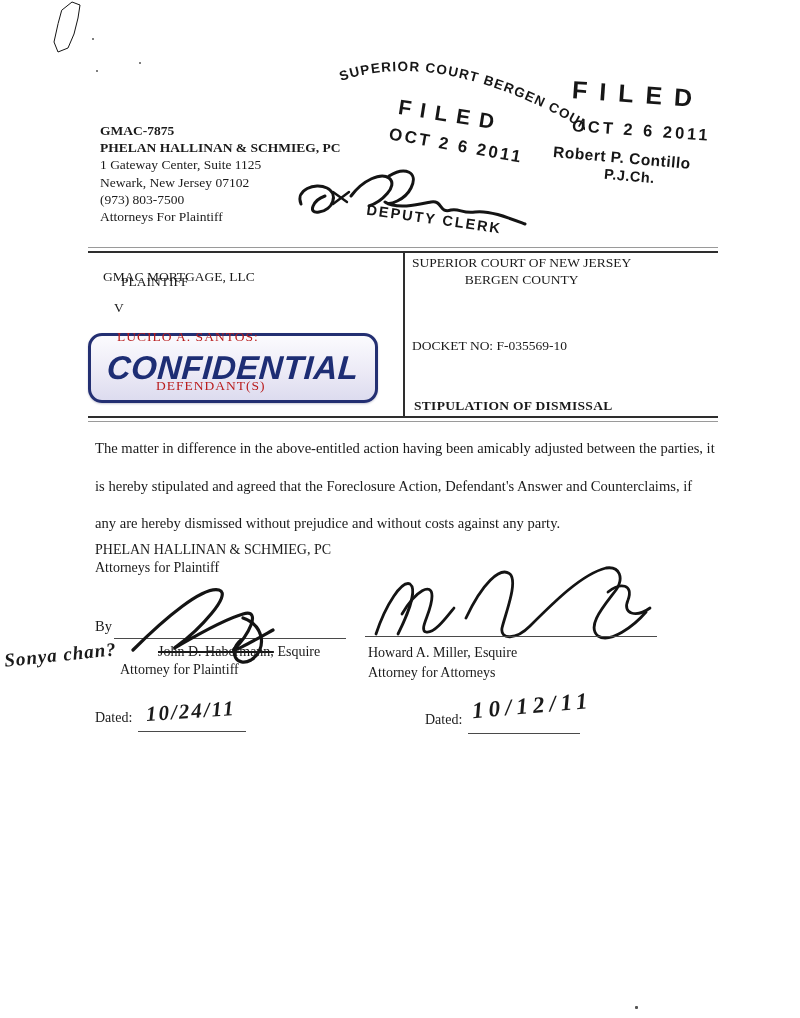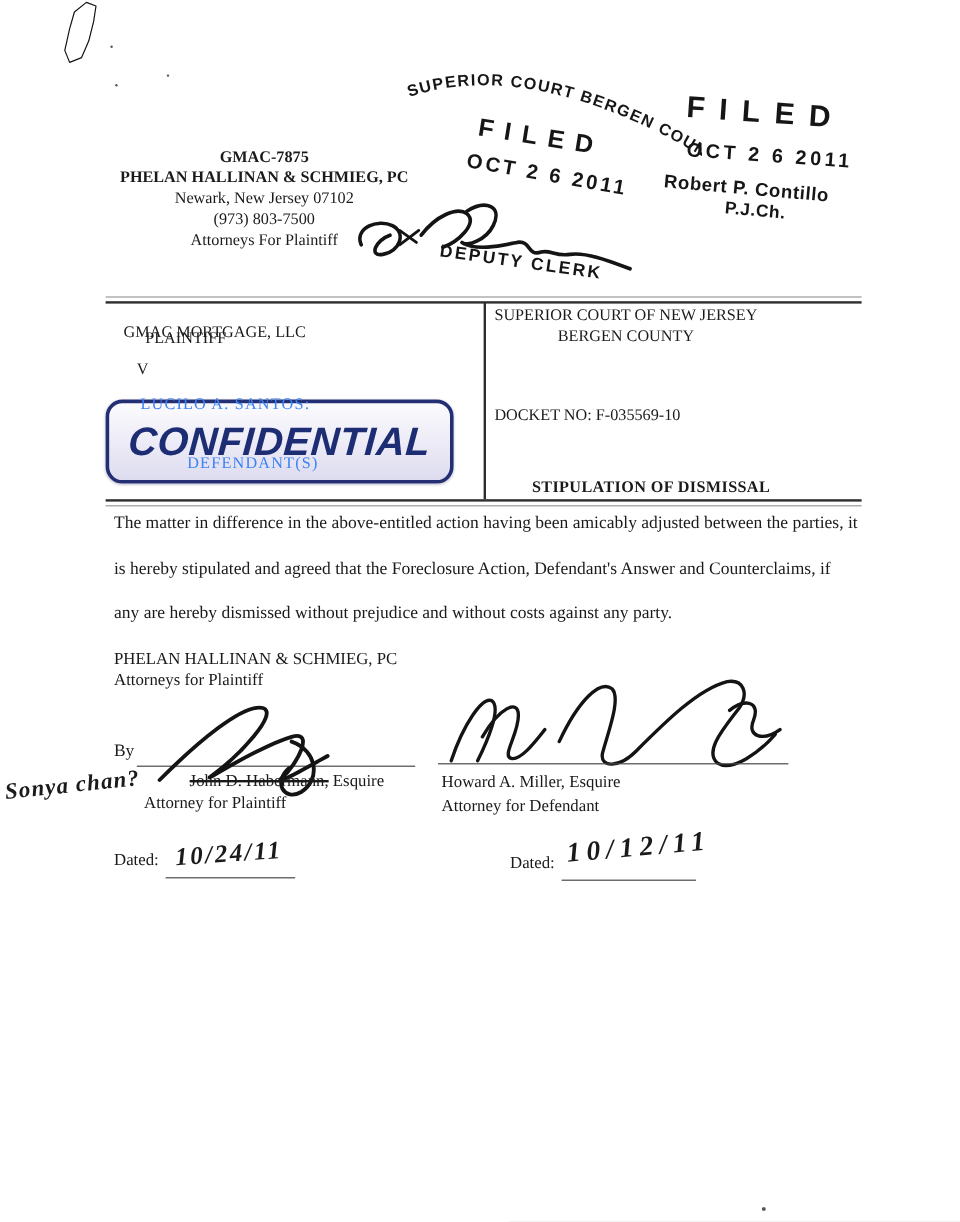--- a/index.html
+++ b/index.html
@@ -9,35 +9,35 @@
     font-family:"Liberation Serif",serif;color:#1a1a1a;
   }
   .abs{position:absolute;}
   .stamp{color:#161616;font-family:"Liberation Sans",sans-serif;white-space:nowrap;}
   .serifline{font-size:13.5px;line-height:17.2px;white-space:nowrap;}
   .bold{font-weight:bold;}
   
   .rule-top{left:88px;top:247px;width:630px;height:3px;border-top:1px solid #9a9a9a;border-bottom:2px solid #2e2e2e;}
   .rule-bottom{left:88px;top:416px;width:630px;height:3px;border-top:2px solid #2e2e2e;border-bottom:1px solid #9a9a9a;}
   .vdivider{left:403px;top:252px;height:164px;width:0;border-left:2px solid #2e2e2e;}
-  .faded{color:#3b82f6;letter-spacing:1px;}
+  .faded{color:#b91c1c;letter-spacing:1px;}
   
   .conf{
     left:88px;top:333px;width:284px;height:64px;
     border:3px solid #232f72;border-radius:14px;
     background:linear-gradient(180deg,#fbfbfe 0%,#eceaf6 55%,#dddcef 100%);
     display:flex;align-items:center;justify-content:center;
     box-shadow:0 1px 2px rgba(40,40,90,.25);
   }
   .conf span{
     font-family:"Liberation Sans",sans-serif;font-weight:bold;font-style:italic;
     font-size:33px;color:#1d2d74;letter-spacing:.5px;transform:skewX(-4deg);
   }
   .body-par{
-    left:95px;top:418px;width:620px;font-size:14.6px;line-height:37.6px;
+    left:95px;top:430px;width:620px;font-size:14.6px;line-height:37.6px;
   }
   .hand{
     font-family:"Liberation Serif",serif;font-style:italic;font-weight:bold;
     white-space:nowrap;color:#1a1a1a;
   }
   .sigline{height:0;border-top:1.5px solid #4a4a4a;}
   svg.ink path, svg.ink line{stroke:#141414;fill:none;stroke-linecap:round;stroke-linejoin:round;}
   .dot{background:#555;border-radius:1px;}
 </style>
 </head>
@@ -45,23 +45,24 @@
 
 <div class="page">
 
   <svg class="abs ink" style="left:40px;top:0px" width="70" height="62" viewBox="0 0 70 62">
     <path d="M22,10 L32,2 L40,5 L38,18 L34,34 L28,48 L18,52 L14,42 L18,24 Z" fill="#111" stroke="none"></path>
   </svg>
   <div class="abs dot" style="left:92px;top:38px;width:2px;height:2px;"></div>
   <div class="abs dot" style="left:139px;top:62px;width:2px;height:2px;"></div>
   <div class="abs dot" style="left:96px;top:70px;width:2px;height:2px;"></div>
 
-  <div class="abs" style="left:100px;top:122px;text-align:center;">
+  <div class="abs" style="left:100px;top:122px;">
     <div class="serifline bold">GMAC-7875</div>
     <div class="serifline bold">PHELAN HALLINAN &amp; SCHMIEG, PC</div>
+    <div class="serifline">1 Gateway Center, Suite 1125</div>
     <div class="serifline">Newark, New Jersey 07102</div>
     <div class="serifline">(973) 803-7500</div>
     <div class="serifline">Attorneys For Plaintiff</div>
   </div>
 
   <svg class="abs" style="left:335px;top:55px" width="250" height="90" viewBox="0 0 250 90">
     <defs>
         <path id="arcpath" d="M6,26 C80,0 170,28 248,74" fill="none"></path>
       </defs>
     <text font-family="Liberation Sans,sans-serif" font-size="13.5" font-weight="bold" fill="#161616" letter-spacing="1.2">
@@ -96,21 +97,21 @@
     <span>CONFIDENTIAL</span>
   </div>
   <div class="abs serifline faded" style="left:117px;top:328px;z-index:2;">LUCILO A. SANTOS:</div>
   <div class="abs serifline faded" style="left:140px;top:377px;z-index:2;margin-left:16px;">DEFENDANT(S)</div>
 
   <div class="abs" style="left:412px;top:254px;text-align:center;">
     <div class="serifline">SUPERIOR COURT OF NEW JERSEY</div>
     <div class="serifline">BERGEN COUNTY</div>
   </div>
   <div class="abs serifline" style="left:412px;top:337px;">DOCKET NO: F-035569-10</div>
-  <div class="abs serifline bold" style="left:395px;top:397px;width:295px;text-align:center;letter-spacing:.3px;">STIPULATION OF DISMISSAL</div>
+  <div class="abs serifline bold" style="left:414px;top:397px;width:295px;letter-spacing:.3px;">STIPULATION OF DISMISSAL</div>
 
   <div class="abs body-par">The matter in difference in the above-entitled action having been amicably adjusted between the parties, it is hereby stipulated and agreed that the Foreclosure Action, Defendant's Answer and Counterclaims, if any are hereby dismissed without prejudice and without costs against any party.</div>
 
   <div class="abs serifline" style="left:95px;top:541px;font-size:14px;">PHELAN HALLINAN &amp; SCHMIEG, PC</div>
   <div class="abs serifline" style="left:95px;top:559px;font-size:14px;">Attorneys for Plaintiff</div>
 
   <div class="abs serifline" style="left:95px;top:618px;font-size:14.5px;">By</div>
   <div class="abs sigline" style="left:114px;top:638px;width:232px;"></div>
 
   <svg class="abs ink" style="left:115px;top:578px" width="250" height="95" viewBox="0 0 250 95">
@@ -126,21 +127,21 @@
   <div class="abs hand" style="left:4px;top:644px;font-size:19px;transform:rotate(-6deg);letter-spacing:1px;">Sonya chan?</div>
 
   <svg class="abs ink" style="left:358px;top:556px" width="305" height="100" viewBox="0 0 305 100">
     <path d="M18,78 C28,48 44,24 52,28 C60,34 48,62 40,78" stroke-width="2.8"></path>
     <path d="M44,58 C58,34 74,26 74,40 C74,56 60,74 68,76 C76,78 88,62 96,52" stroke-width="2.8"></path>
     <path d="M108,62 C124,28 142,10 152,18 C160,26 148,56 144,72 C142,84 158,84 172,70 C196,46 224,18 248,12 C262,10 266,22 258,34 C246,50 228,70 240,80 C252,88 276,70 288,56" stroke-width="2.8"></path>
     <path d="M250,36 C262,26 276,28 270,44 C264,58 278,62 292,52" stroke-width="2.8"></path>
   </svg>
   <div class="abs sigline" style="left:365px;top:636px;width:292px;"></div>
   <div class="abs serifline" style="left:368px;top:644px;font-size:14px;">Howard A. Miller, Esquire</div>
-  <div class="abs serifline" style="left:368px;top:664px;font-size:14px;">Attorney for Defendant</div>
+  <div class="abs serifline" style="left:368px;top:664px;font-size:14px;">Attorney for Attorneys</div>
 
   <div class="abs serifline" style="left:95px;top:709px;font-size:14px;">Dated:</div>
   <div class="abs sigline" style="left:138px;top:731px;width:108px;"></div>
   <div class="abs hand" style="left:146px;top:699px;font-size:21px;transform:rotate(-4deg);letter-spacing:2px;">10/24/11</div>
 
   <div class="abs serifline" style="left:425px;top:711px;font-size:14px;">Dated:</div>
   <div class="abs sigline" style="left:468px;top:733px;width:112px;"></div>
   <div class="abs hand" style="left:472px;top:693px;font-size:23px;transform:rotate(-5deg);letter-spacing:5px;">10/12/11</div>
 
   <div class="abs dot" style="left:635px;top:1006px;width:3px;height:3px;"></div>

